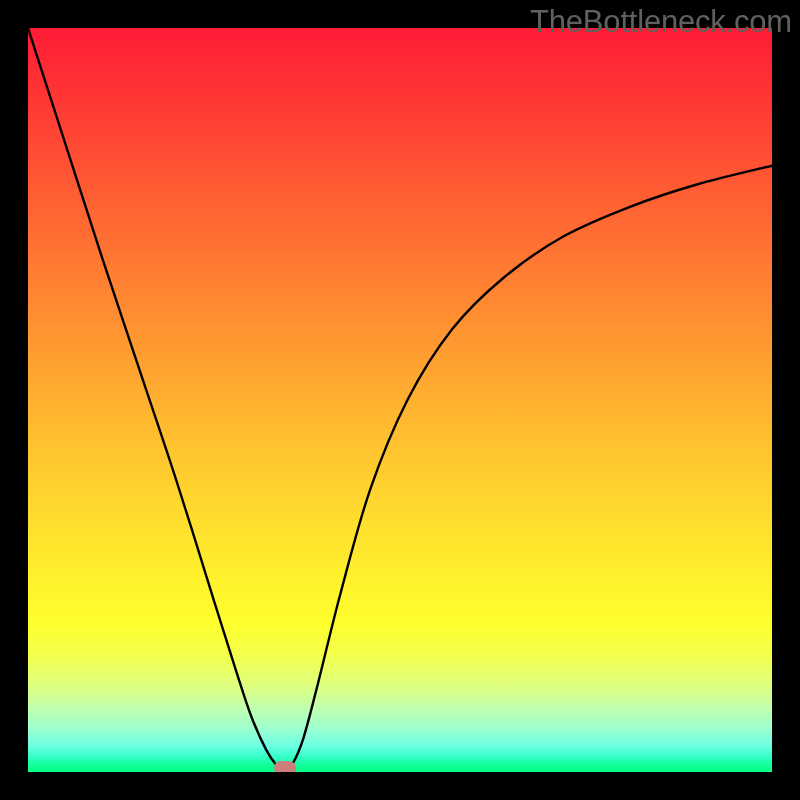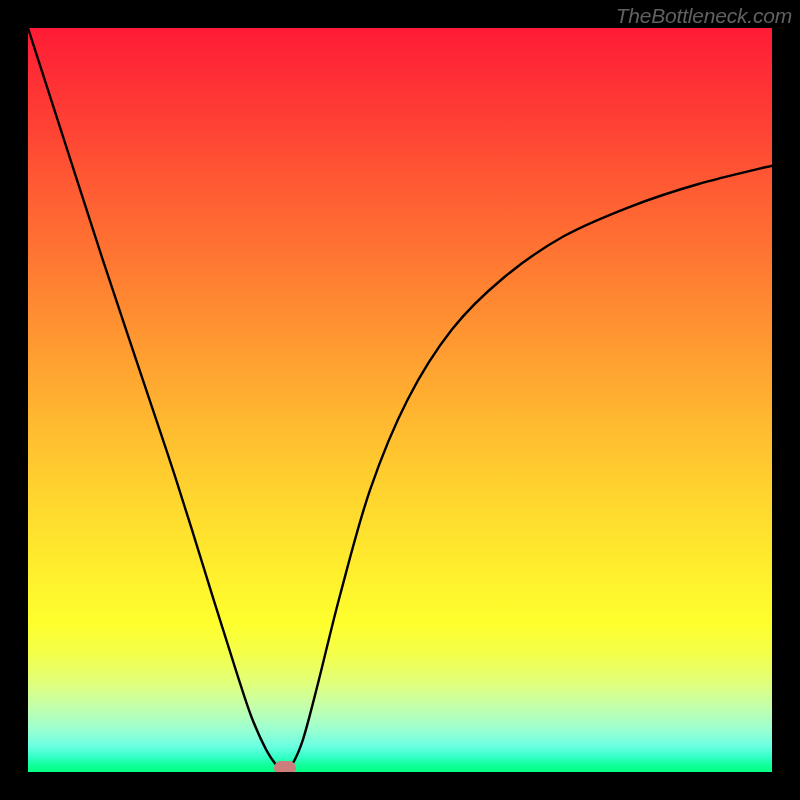--- a/index.html
+++ b/index.html
@@ -56,24 +56,23 @@
     background: #cb7e7b;
     border-radius: 8px;
     transform: translate(-50%, -50%);
   }
   .watermark {
     position: absolute;
     top: 4px;
     right: 8px;
     color: #60605f;
     font-family: Arial, Helvetica, sans-serif;
-    font-size: 21px;
+    font-size: 31px;
     font-weight: 400;
     letter-spacing: -0.2px;
-    font-style: italic;
   }
 </style>
 </head>
 <body>
 
 <div class="frame">
   <div class="plot-area">
     <div class="gradient"></div>
     <svg class="curve" viewBox="0 0 744 744" preserveAspectRatio="none">
       <path id="curve-path" fill="none" stroke="#000" stroke-width="2.4" stroke-linecap="round" d="M 0.00 0.00 C 6.20 19.22, 24.80 76.88, 37.20 115.32 C 49.60 153.76, 62.00 192.82, 74.40 230.64 C 86.80 268.46, 99.20 305.04, 111.60 342.24 C 124.00 379.44, 136.40 415.40, 148.80 453.84 C 161.20 492.28, 176.08 541.26, 186.00 572.88 C 195.92 604.50, 202.12 624.34, 208.32 643.56 C 214.52 662.78, 218.24 675.18, 223.20 688.20 C 228.16 701.22, 233.74 713.37, 238.08 721.68 C 242.42 729.99, 246.14 734.58, 249.24 738.05 C 252.34 741.52, 254.20 742.76, 256.68 742.51 C 259.16 742.26, 261.02 741.89, 264.12 736.56 C 267.22 731.23, 270.94 724.16, 275.28 710.52 C 279.62 696.88, 283.96 678.90, 290.16 654.72 C 296.36 630.54, 303.80 597.68, 312.48 565.44 C 321.16 533.20, 331.08 493.52, 342.24 461.28 C 353.40 429.04, 365.80 398.66, 379.44 372.00 C 393.08 345.34, 407.96 321.78, 424.08 301.32 C 440.20 280.86, 457.56 264.74, 476.16 249.24 C 494.76 233.74, 514.60 220.10, 535.68 208.32 C 556.76 196.54, 580.32 187.24, 602.64 178.56 C 624.96 169.88, 646.04 163.06, 669.60 156.24 C 693.16 149.42, 731.60 140.74, 744.00 137.64"></path>

